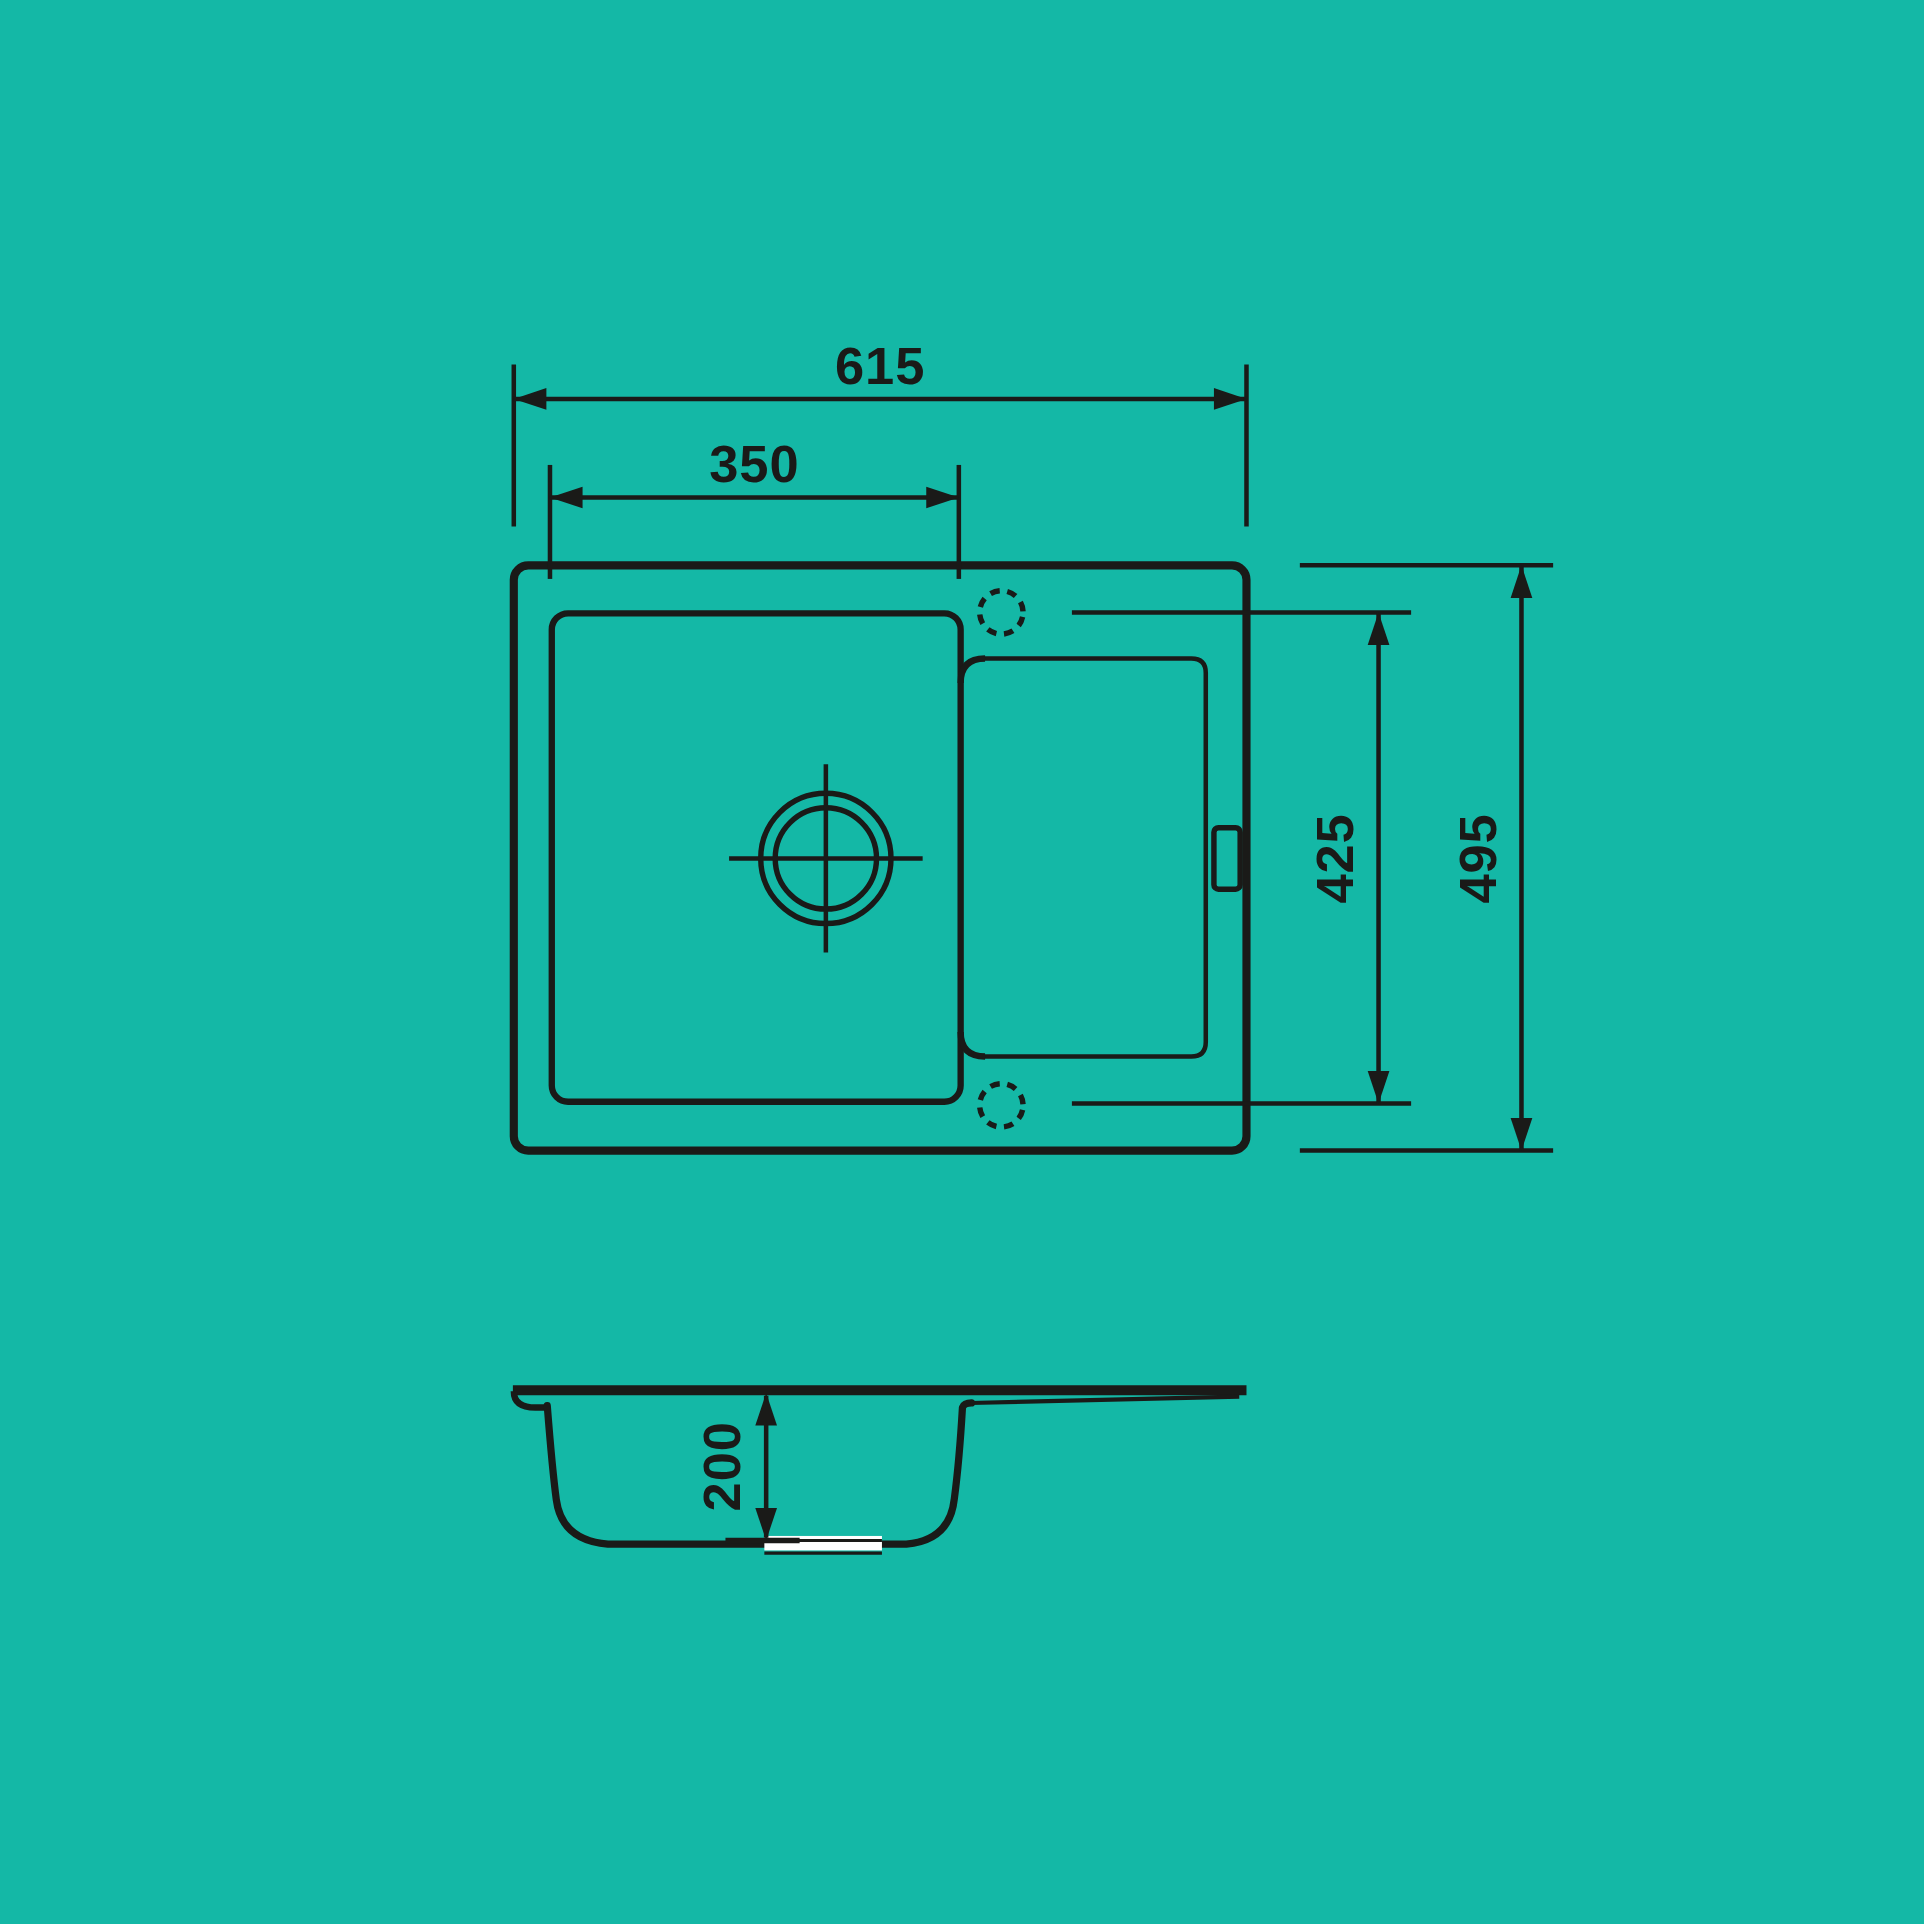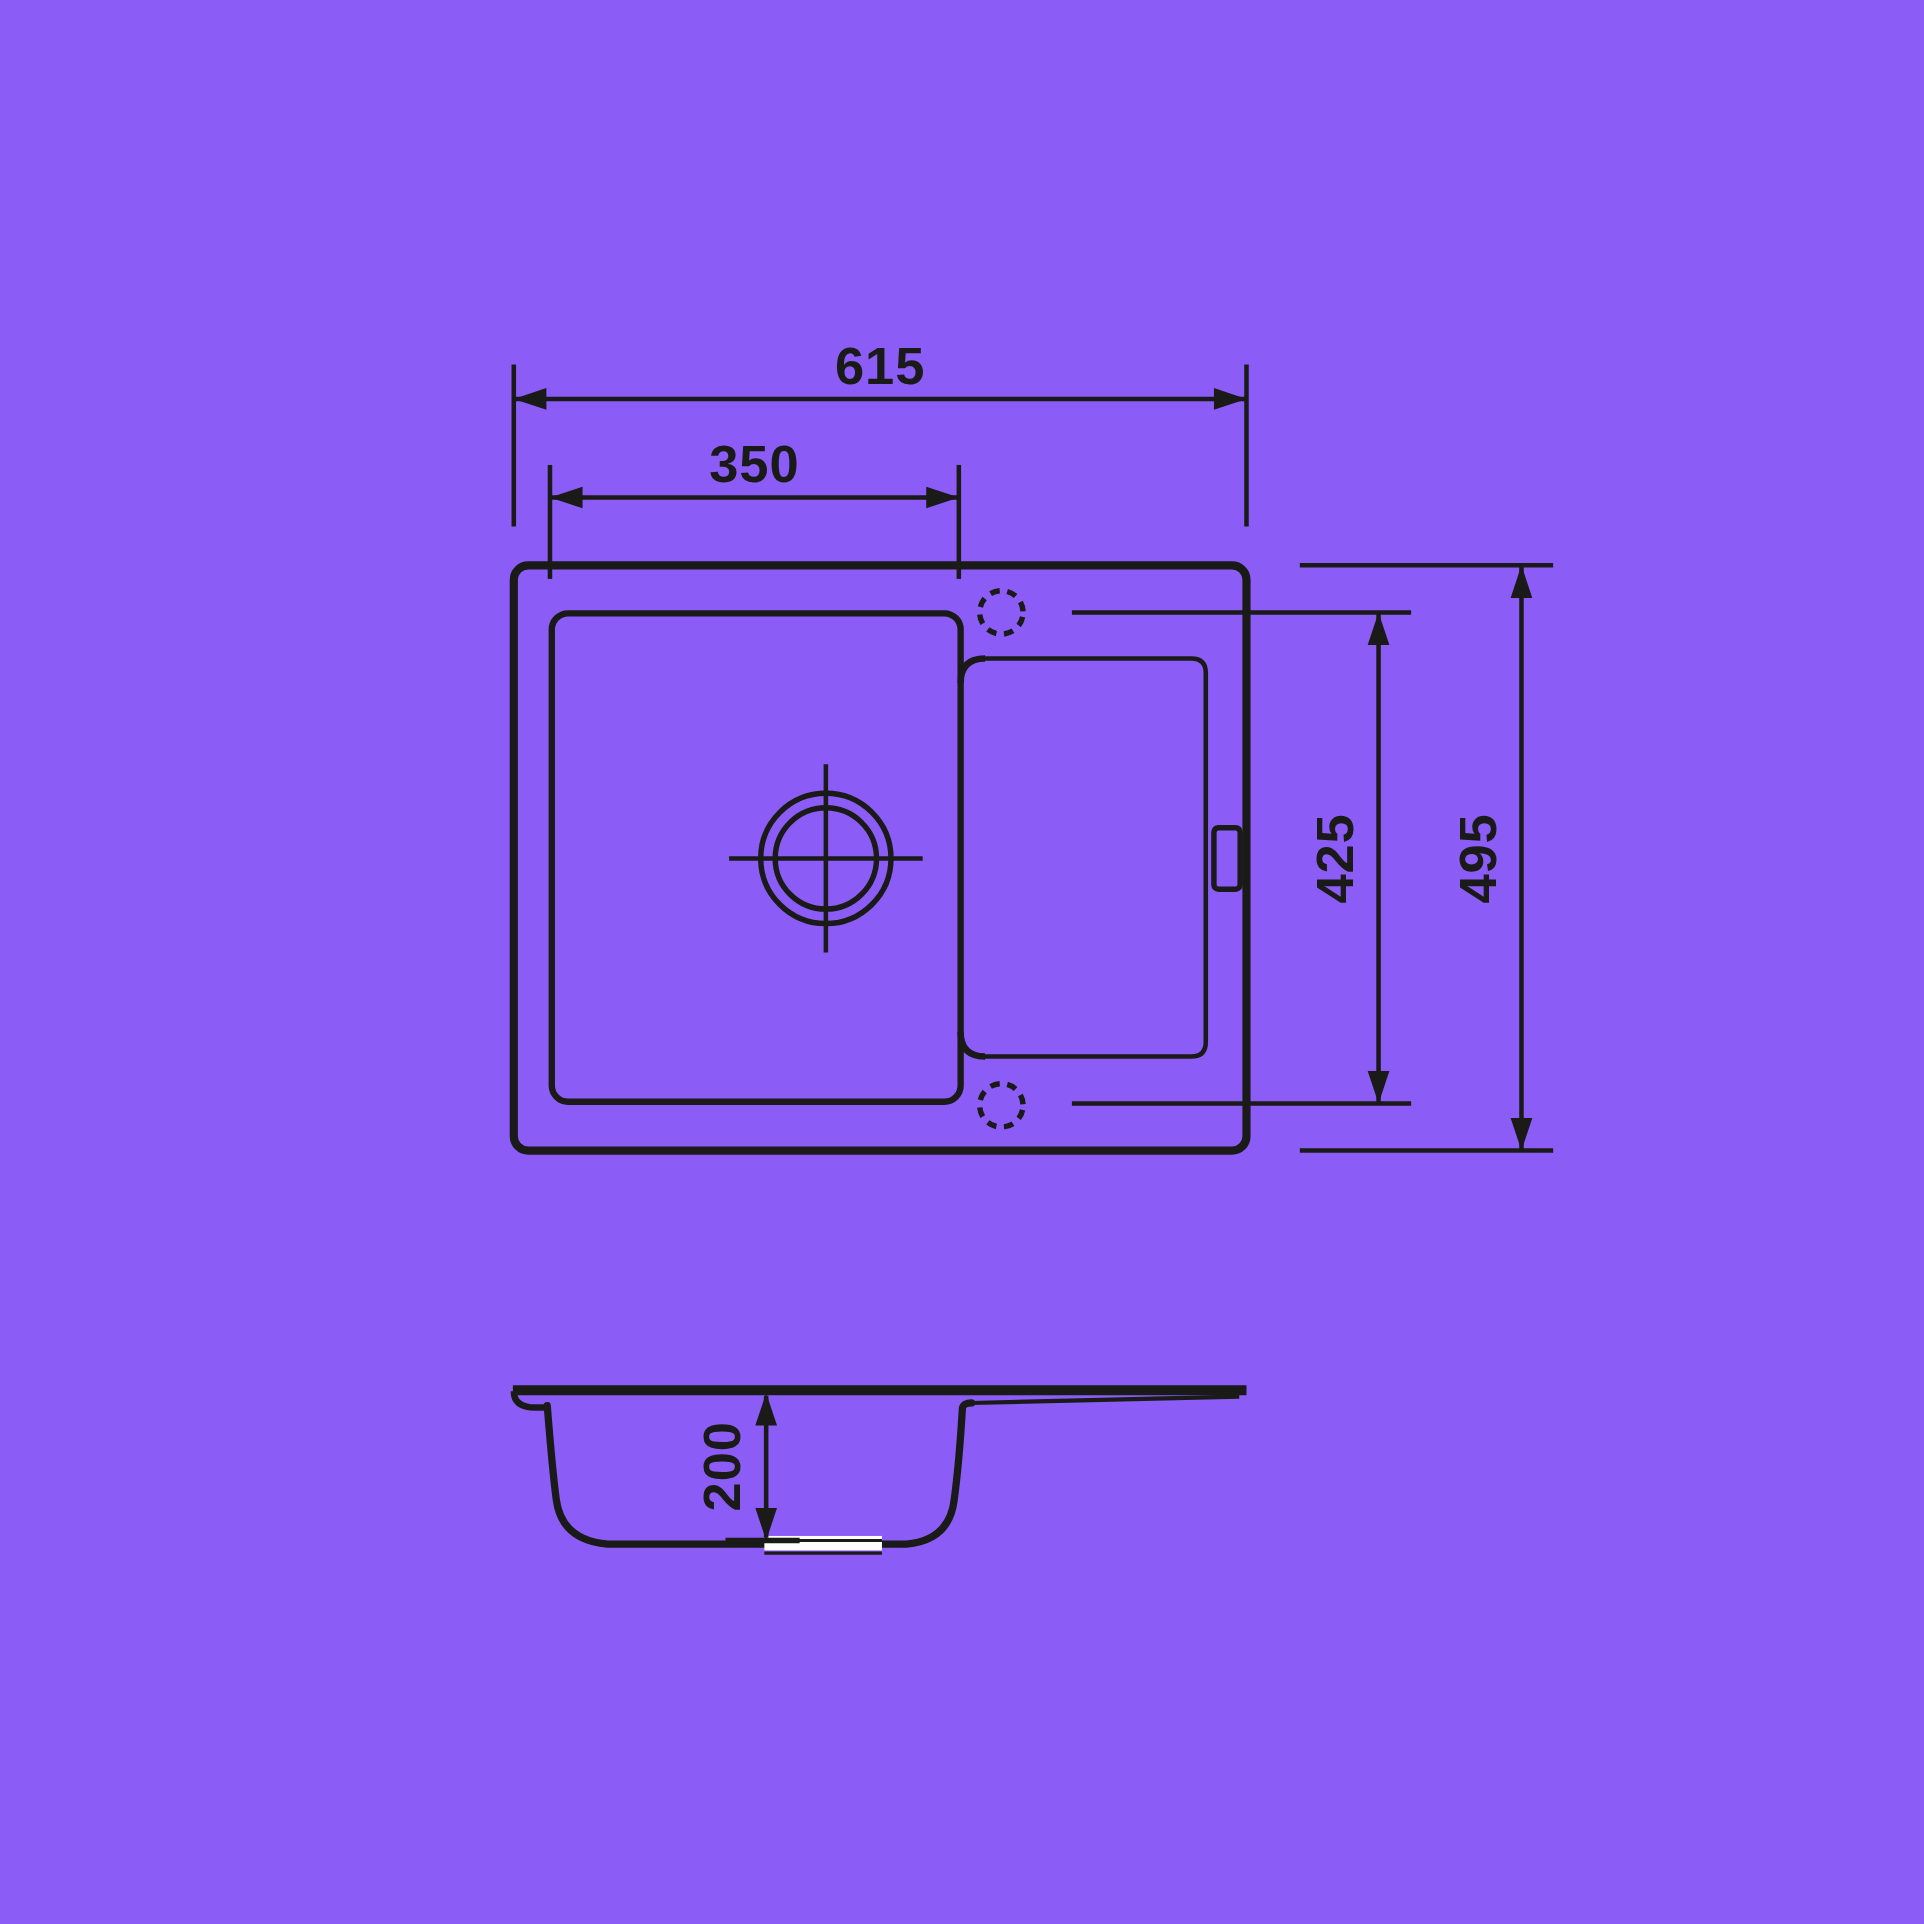--- a/index.html
+++ b/index.html
@@ -6,21 +6,21 @@
     margin: 0;
     padding: 0;
     background: #ffffff;
     width: 1924px;
     height: 1924px;
     overflow: hidden;
   }
   .drawing-wrap {
     width: 1924px;
     height: 1924px;
-    background: #8b5cf6;
+    background: #14b8a6;
   }
   svg {
     display: block;
   }
   .dim-label {
     font-family: "Liberation Sans", "DejaVu Sans", sans-serif;
     font-weight: bold;
     font-size: 58px;
     fill: #1a1a18;
     letter-spacing: 1px;

